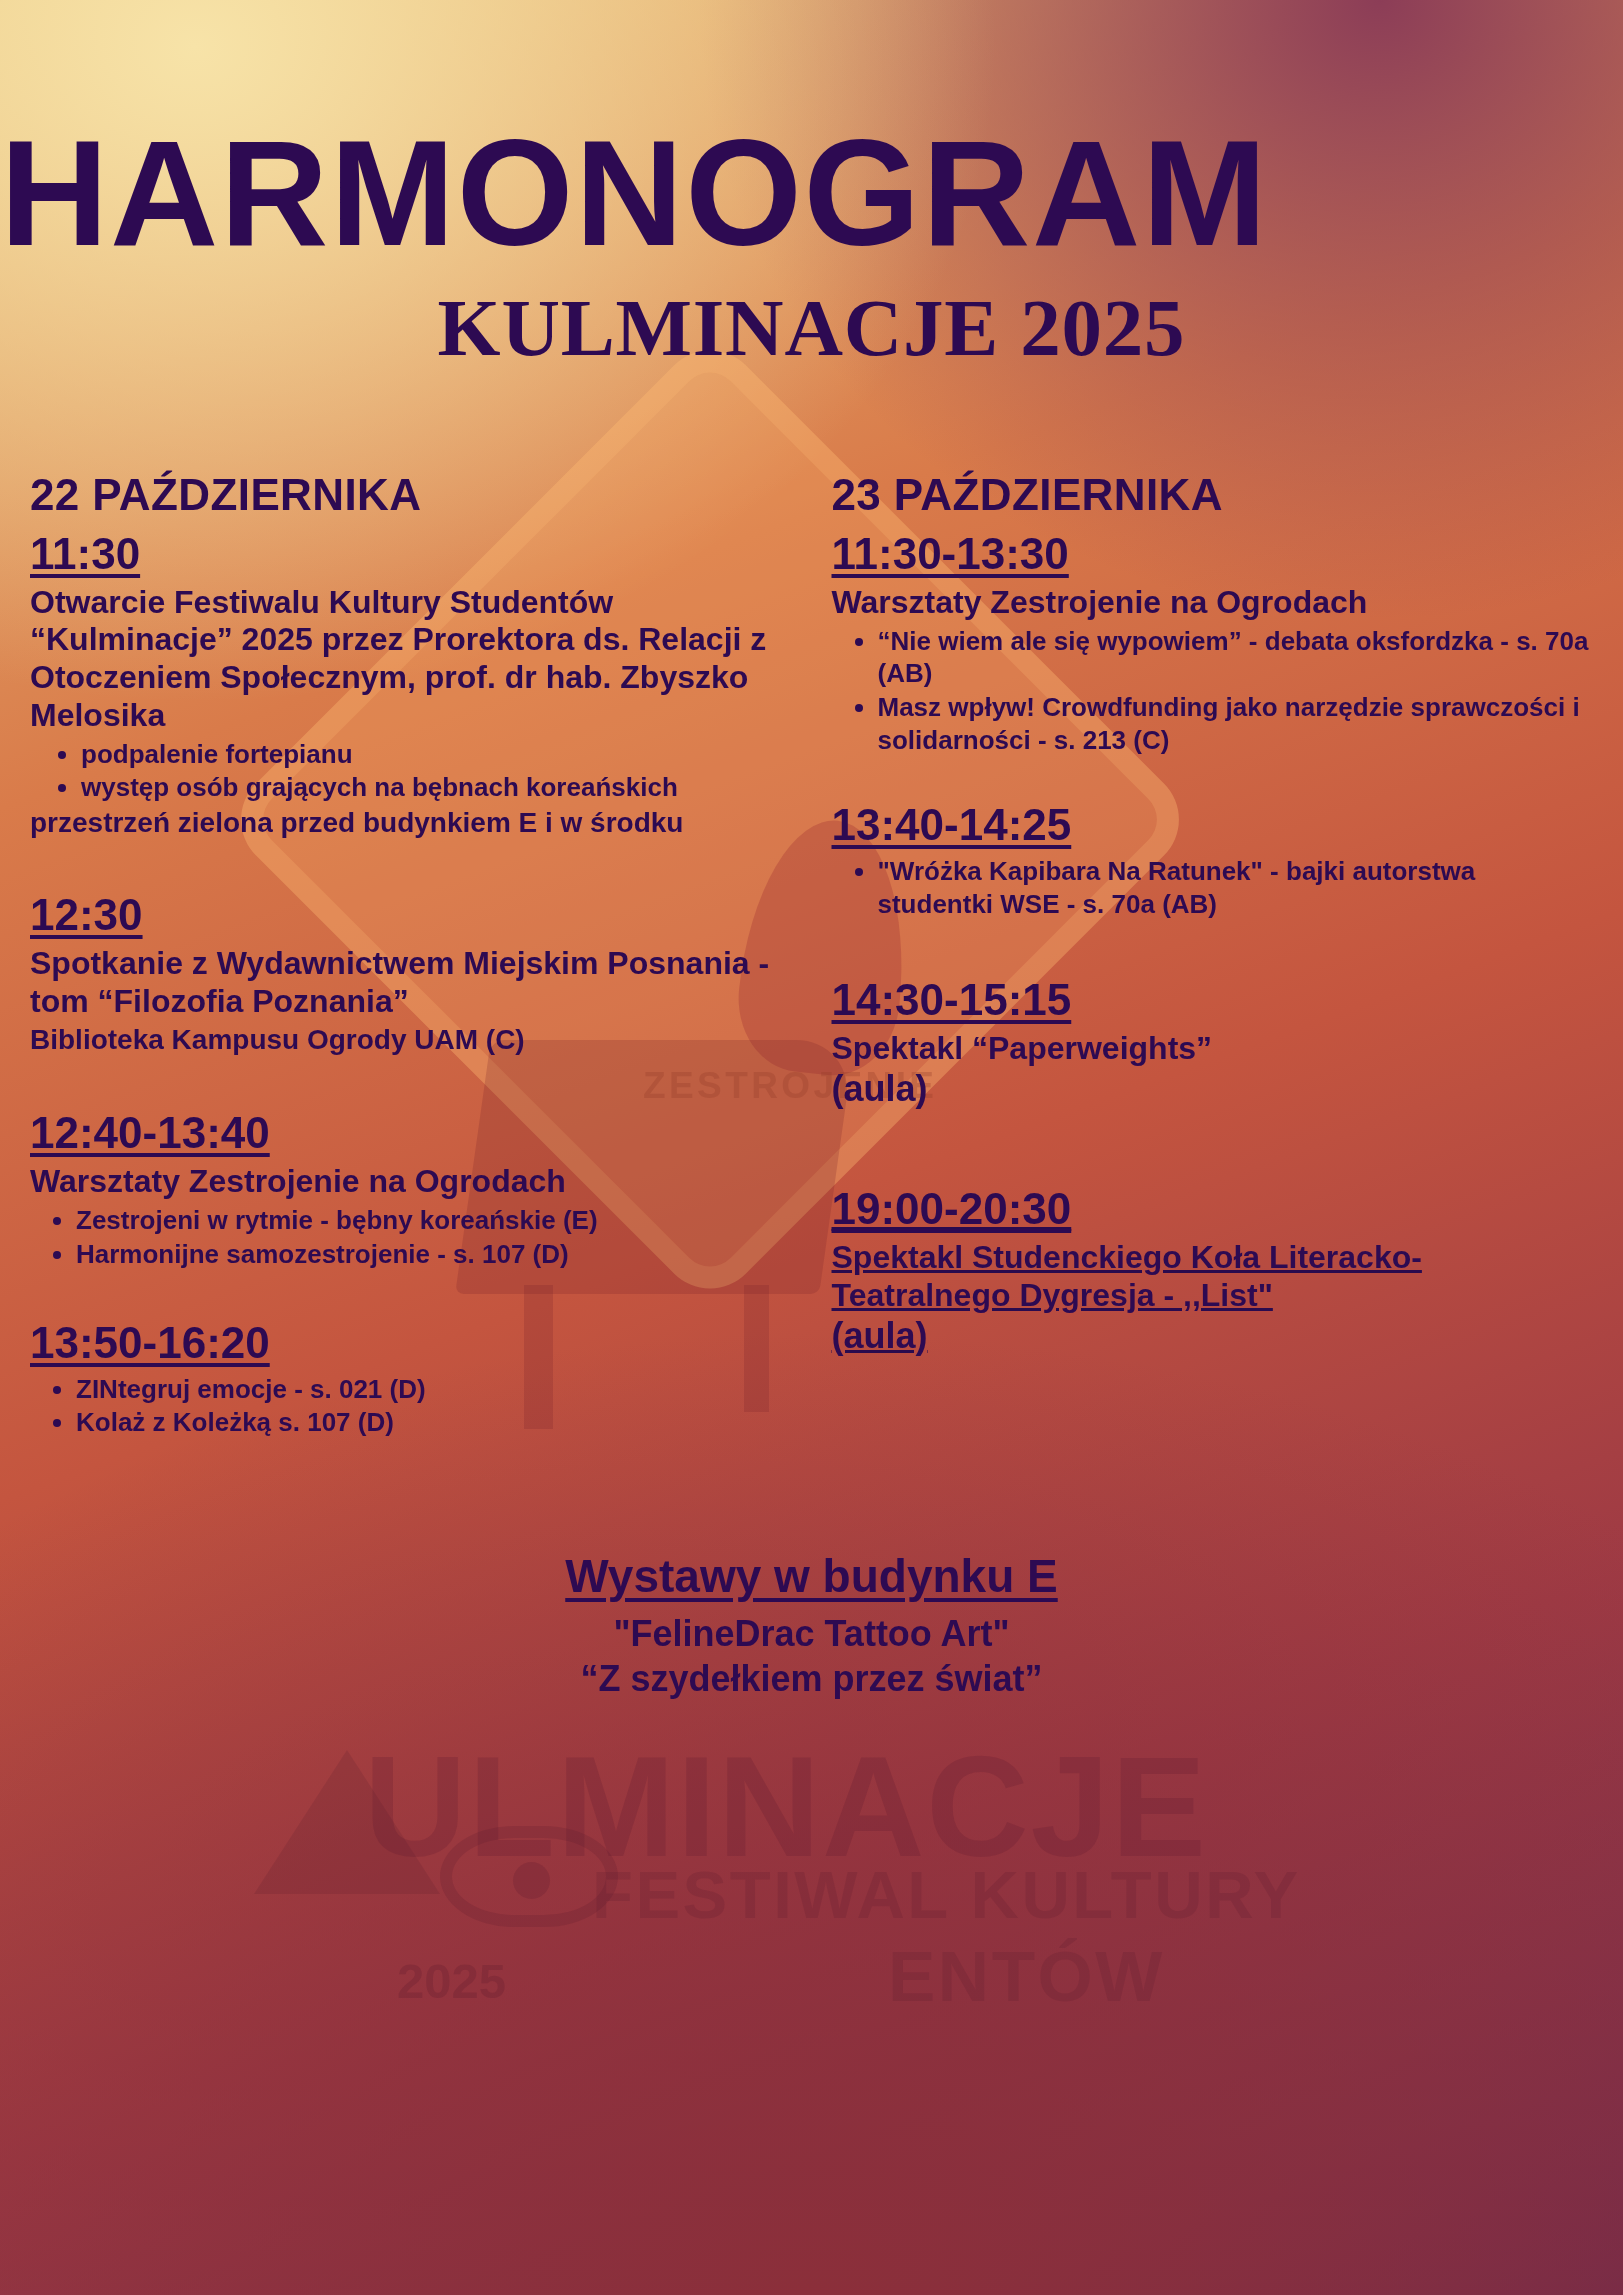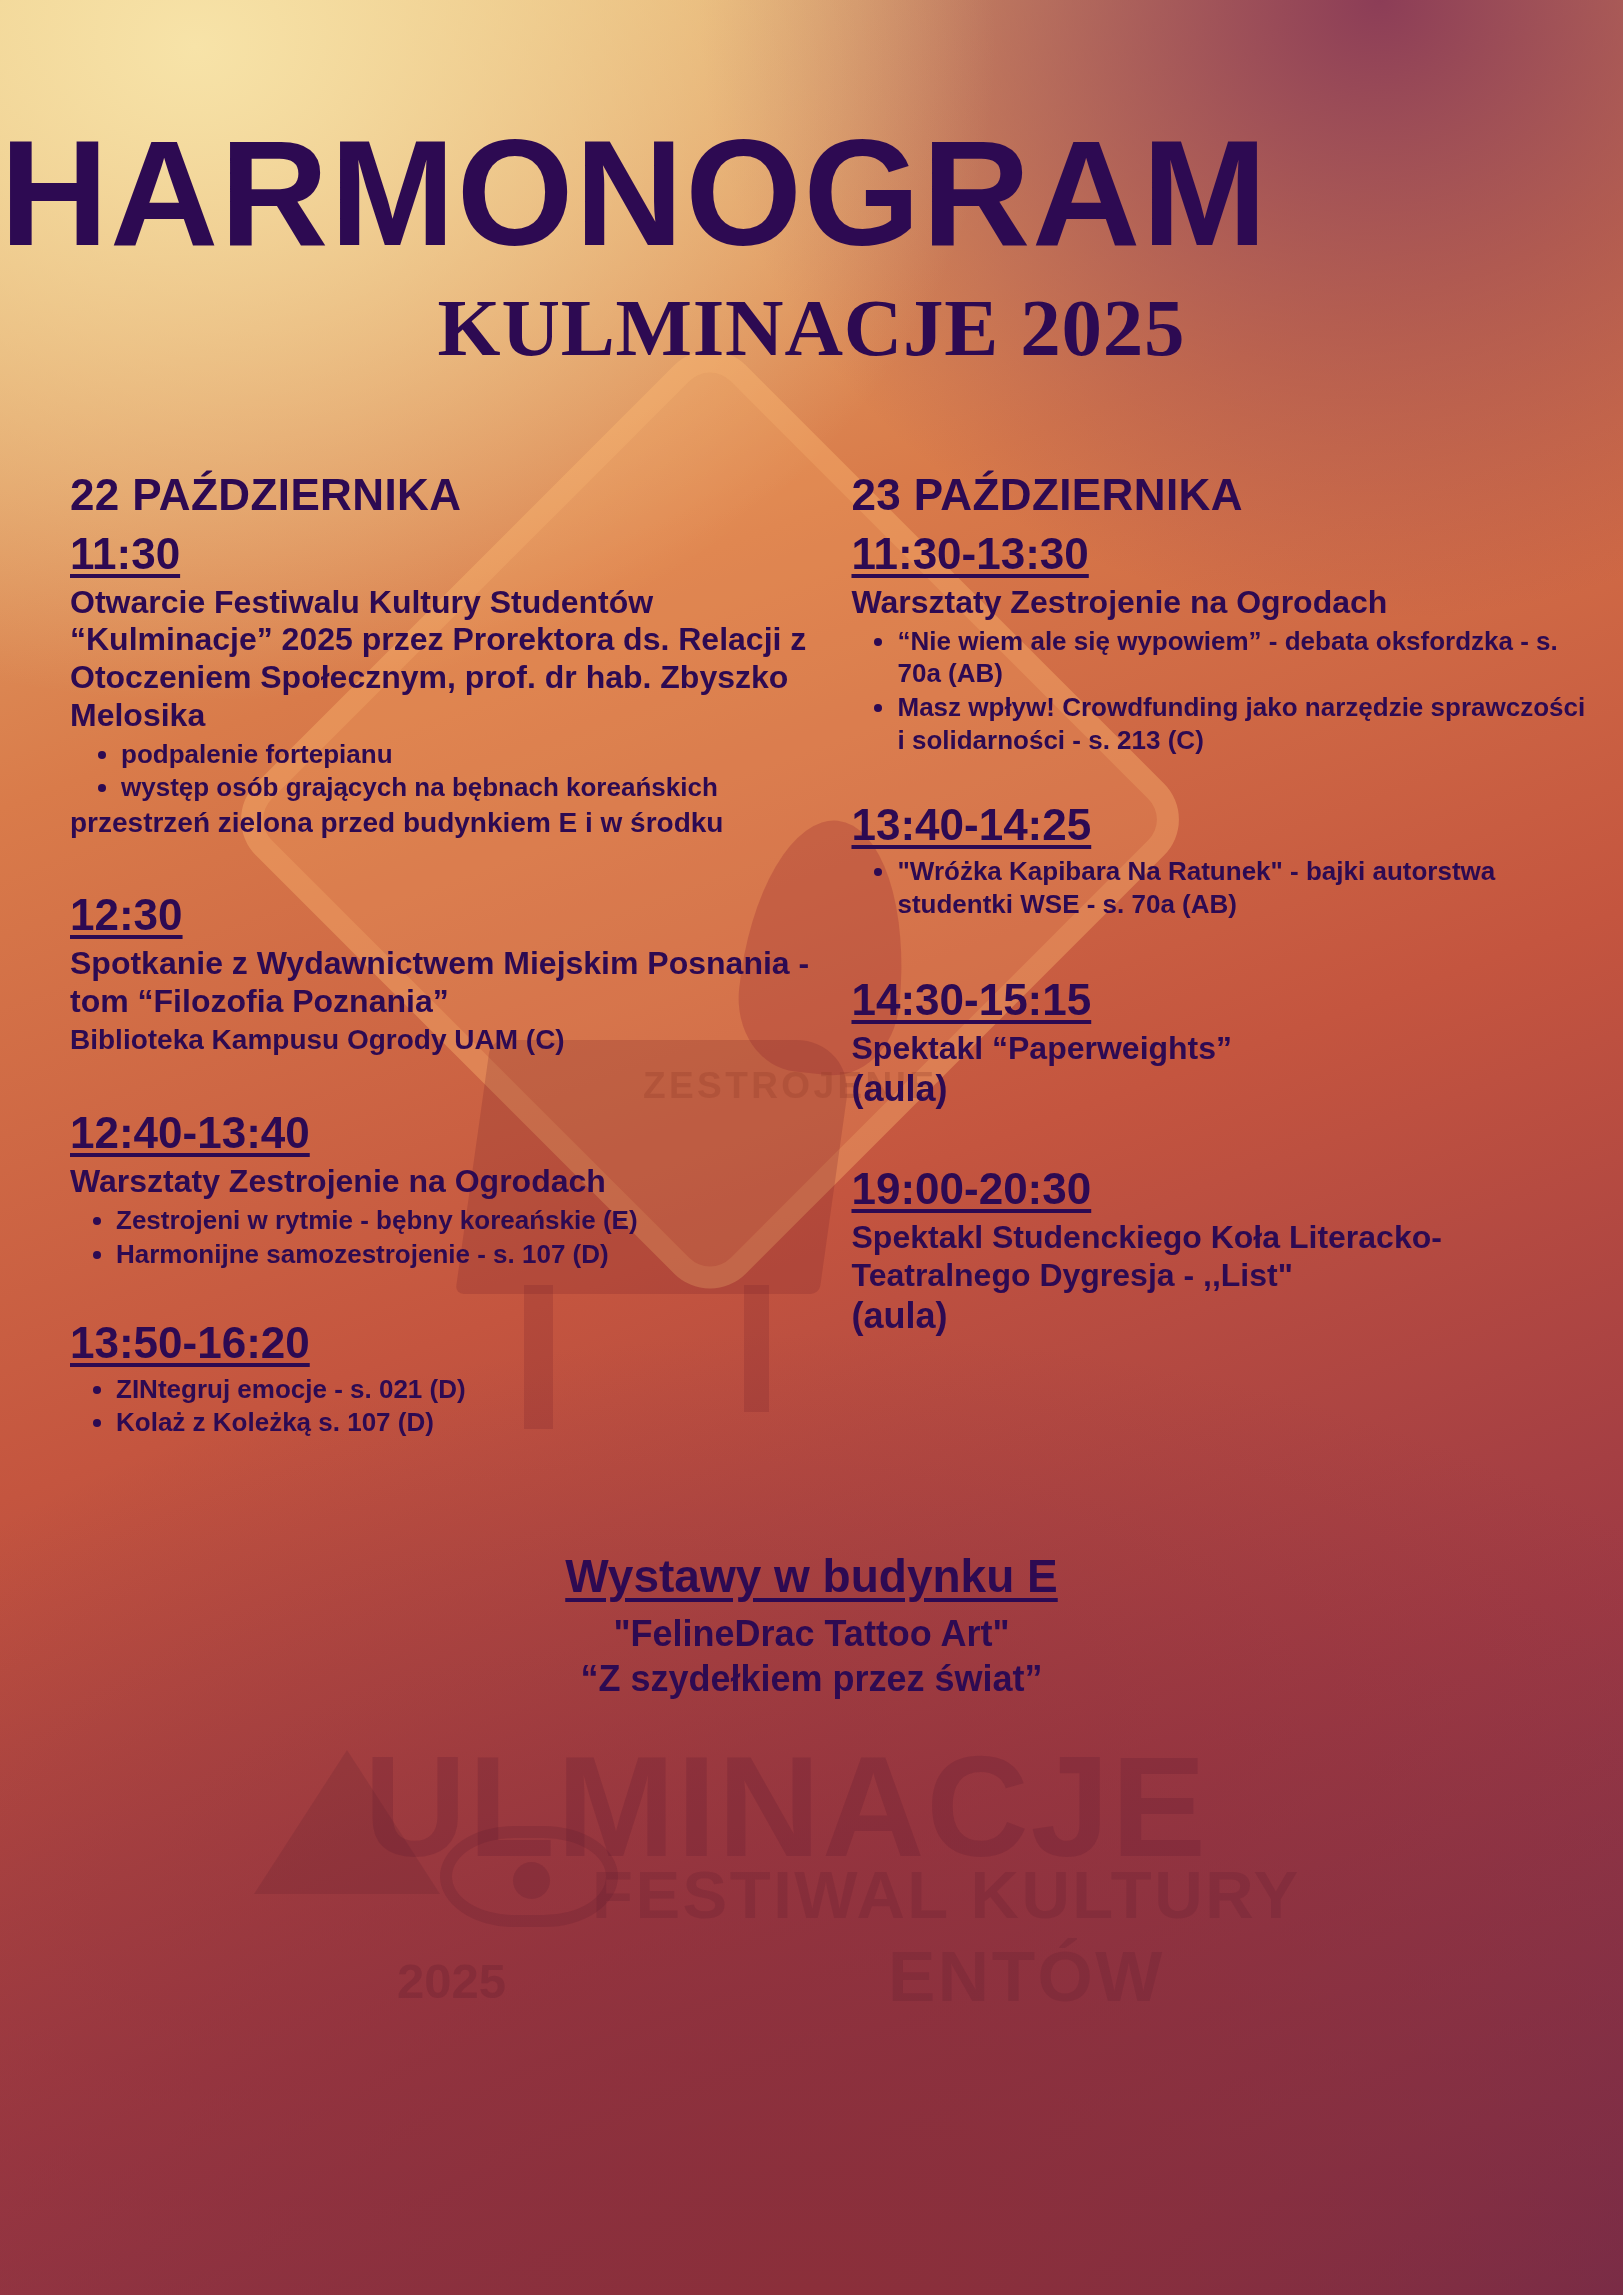--- a/index.html
+++ b/index.html
@@ -169,21 +169,21 @@
   .columns {
     display: flex;
     margin-top: 101px;
     padding: 0 30px;
     box-sizing: border-box;
   }
   .col {
     width: 50%;
     box-sizing: border-box;
   }
-  .col.left { padding-right: 18.6px; margin-left: 40px; }
+  .col.left { padding-right: 18.6px; }
   .col.right { padding-left: 20px; }
 
   .day-heading {
     font-size: 44px;
     font-weight: 800;
     letter-spacing: 0.4px;
     margin: 0 0 8.5px 0;
     color: #2d0a52;
   }
   .slot { margin-bottom: 29px; }
@@ -332,21 +332,21 @@
             <li>"Wróżka Kapibara Na Ratunek" - bajki autorstwa studentki WSE - s. 70a (AB)</li>
           </ul>
         </div>
 
         <div class="slot" style="margin-top:54px;">
           <div class="slot-time">14:30-15:15</div>
           <p class="slot-desc">Spektakl “Paperweights”</p>
           <p class="free-line"> (aula)</p>
         </div>
 
-        <div class="slot" style="margin-top:54px;">
+        <div class="slot" style="margin-top:74px;text-decoration:underline;">
           <div class="slot-time">19:00-20:30</div>
           <p class="slot-desc">Spektakl Studenckiego Koła Literacko-Teatralnego Dygresja - ,,List"</p>
           <p class="free-line">(aula)</p>
         </div>
       </div>
 
     </div>
 
     <div class="footer">
       <div class="footer-title">Wystawy w budynku E</div>

